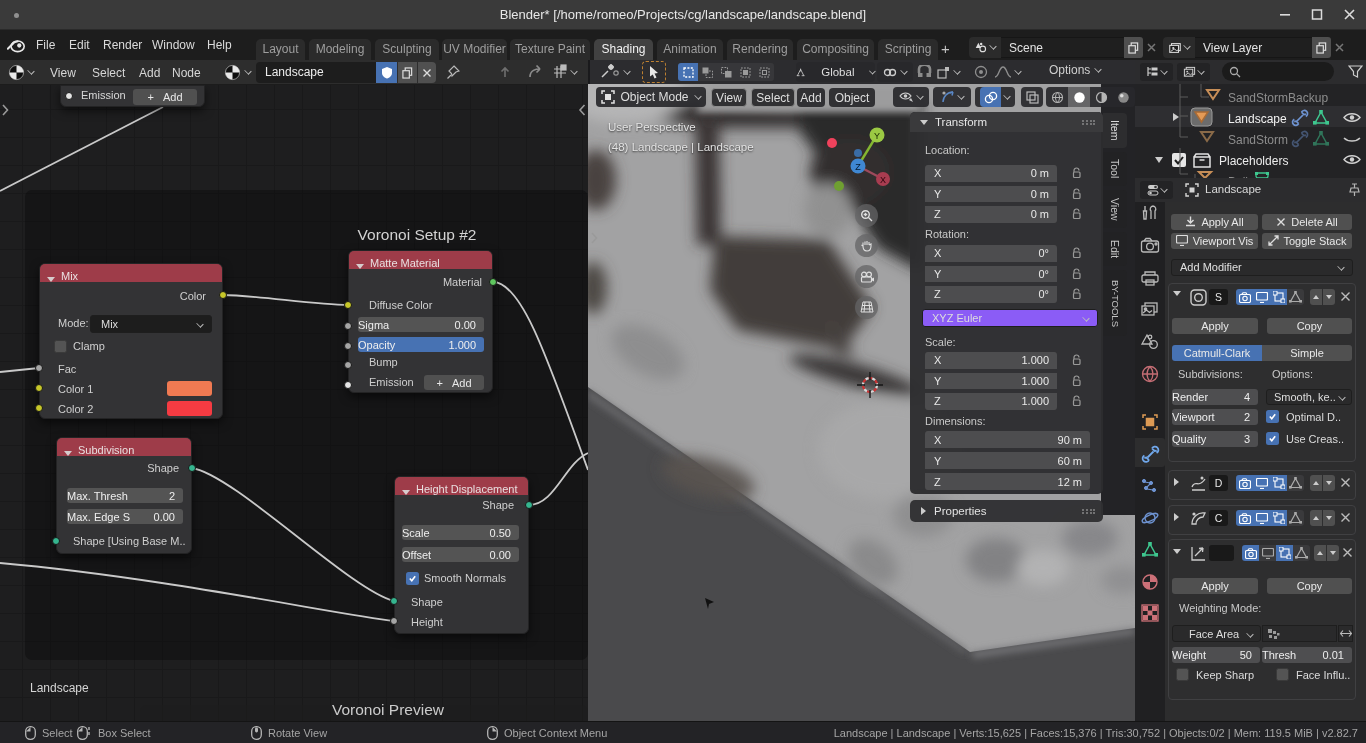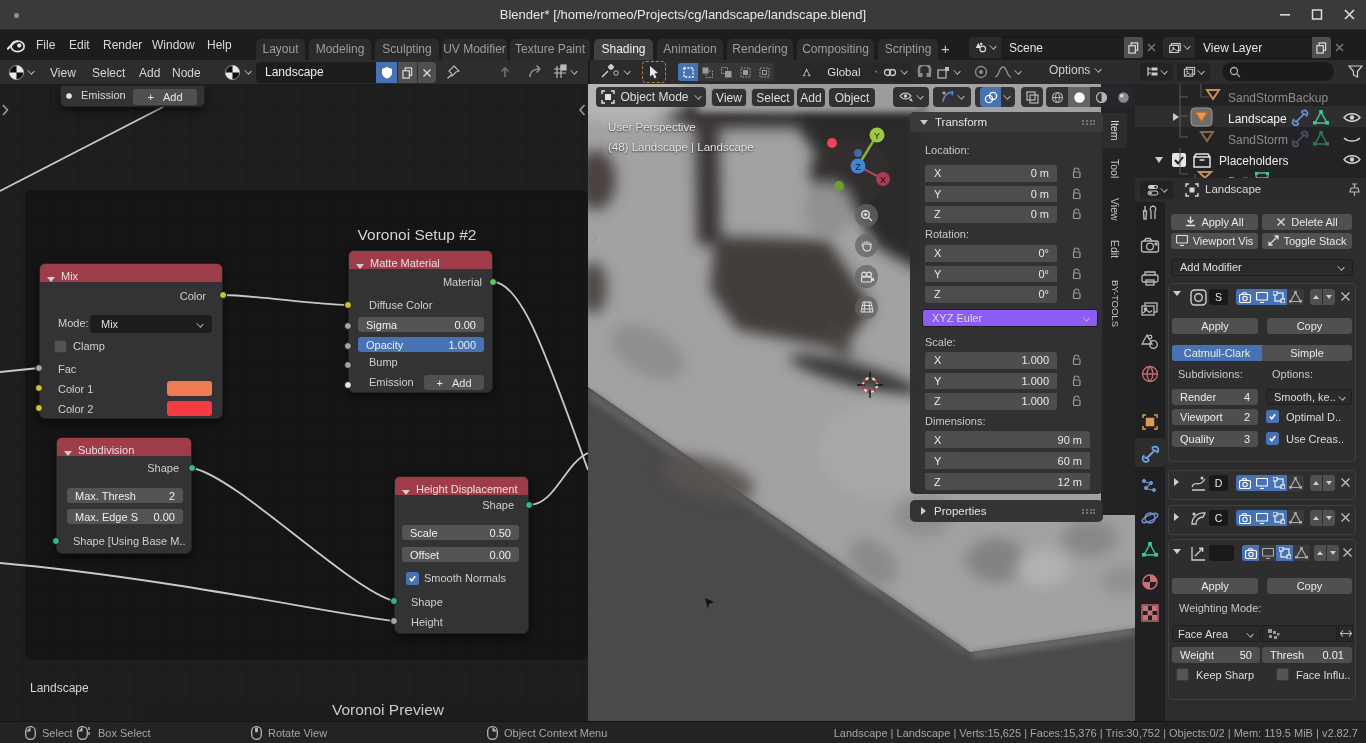--- a/index.html
+++ b/index.html
@@ -2,21 +2,21 @@
 <html><head><meta charset="utf-8">
 <style>
 *{margin:0;padding:0;box-sizing:border-box}
 html,body{width:1366px;height:743px;overflow:hidden;background:#1d1d1d;font-family:"Liberation Sans",sans-serif}
 #app{position:relative;width:1366px;height:743px}
 .abs{position:absolute}
 .flex{display:flex;align-items:center}
 .chev{width:6px;height:6px;border-right:1.4px solid #bdbdbd;border-bottom:1.4px solid #bdbdbd;transform:rotate(45deg) scaleY(.75);margin-top:-3px}
 .btn{position:absolute;background:#505050;border-radius:3px;color:#e8e8e8;font-size:11px;display:flex;align-items:center;justify-content:center;white-space:nowrap}
 .slider{position:absolute;background:#545454;border-radius:3px;color:#eee;font-size:11px;display:flex;align-items:center;white-space:nowrap}
-.slider .lab{flex:1;padding-left:8px}
+.slider .lab{flex:1;}
 .slider .val{padding-right:8px}
 .ddark{position:absolute;background:#282828;border:1px solid #1e1e1e;border-radius:3px;color:#ddd;font-size:11px;display:flex;align-items:center}
 .sock{position:absolute;width:8px;height:8px;border-radius:50%;border:1px solid #171717}
 .nodehead{position:absolute;left:0;top:0;right:0;height:18px;background:#9e3c49;border-radius:5px 5px 0 0;display:flex;align-items:flex-end;color:#e9dfe0;font-size:11px}
 .tri{width:0;height:0;border-left:4px solid transparent;border-right:4px solid transparent;border-top:5px solid #d6cccd;margin:0 6px 0 7px}
 .node{position:absolute;background:#333335;border-radius:6px;box-shadow:0 4px 10px rgba(0,0,0,.55);border:1px solid #232324}
 .nlabel{position:absolute;color:#cfcfcf;font-size:11px}
 .vfield{position:absolute;background:#4d4d4f;border-radius:2.5px;color:#e9e9e9;font-size:11px;display:flex;align-items:center}
 .vfield .l{padding-left:9px;flex:1}
 .vfield .r{padding-right:8px}
@@ -367,21 +367,21 @@
               <rect x="3" y="3" width="5" height="5" fill="#9a9a9a"></rect>
             </svg>
           </div>
       <div class="flex" style="width:19px;height:18px;background:#37373a;border-radius:0 3px 3px 0;justify-content:center">
             <svg width="11" height="11" viewBox="0 0 11 11">
               <rect x="1" y="1" width="9" height="9" fill="none" stroke="#9a9a9a" stroke-dasharray="1.8 1.2"></rect>
               <rect x="3.5" y="3.5" width="4" height="4" fill="none" stroke="#9a9a9a"></rect>
             </svg>
           </div>
     </div>
-    <div class="pill" style="left:212px;top:2px;width:79px;height:20px;gap:16px">
+    <div class="pill" style="left:206px;top:2px;width:79px;height:20px;gap:16px">
           <svg width="13" height="13" viewBox="0 0 13 13">
             <path d="M2 11 L6.5 2 L11 11" fill="none" stroke="#ccc" stroke-width="1.2"></path>
             <path d="M1 11 h4 M8 11 h4 M6.5 1 v4" stroke="#ccc" stroke-width="1.2"></path>
           </svg>
           <span style="font-size:11.5px">Global</span>
           <div class="chev"></div>
         </div>
     <div class="pill" style="left:287px;top:2px;width:36px;height:20px;gap:4px">
           <svg width="14" height="13" viewBox="0 0 14 13">
             <circle cx="4.5" cy="6.5" r="3" fill="none" stroke="#ccc" stroke-width="1.3"></circle>
@@ -1099,21 +1099,21 @@
       </div>
   <div class="btn" style="left:192px;top:367px;width:12px;height:16px;border-radius:0 3px 3px 0">
         <div style="width:0;height:0;border-left:3.5px solid transparent;border-right:3.5px solid transparent;border-top:4.5px solid #ccc"></div>
       </div>
   <svg class="abs" style="left:207px;top:369px" width="11" height="11" viewBox="0 0 11 11">
         <path d="M1.5 1.5 l8 8 M9.5 1.5 l-8 8" stroke="#bbb" stroke-width="1.4"></path>
       </svg>
   <div class="btn" style="left:37px;top:400px;width:86px;height:16px">Apply</div>
   <div class="btn" style="left:132px;top:400px;width:85px;height:16px">Copy</div>
   <div class="plabel" style="left:44px;top:424px">Weighting Mode:</div>
-  <div class="ddark" style="left:37px;top:447px;width:89px;height:17px;padding-left:5px;background:#2a2a2b">Face Area<div class="chev" style="position:absolute;right:7px;top:8px"></div></div>
+  <div class="ddark" style="left:37px;top:447px;width:89px;height:17px;padding-left:16px;background:#2a2a2b">Face Area<div class="chev" style="position:absolute;right:7px;top:8px"></div></div>
   <div class="abs" style="left:127px;top:447px;width:75px;height:17px;background:#2a2a2b;border:1px solid #1e1e1e;border-radius:0">
         <svg style="position:absolute;left:5px;top:3px" width="12" height="11" viewBox="0 0 12 11">
           <g fill="#9a9a9a">
             <rect x="0" y="0" width="4" height="4"></rect>
             <rect x="5" y="2" width="3" height="3"></rect>
             <rect x="1" y="6" width="3" height="3"></rect>
             <rect x="6" y="7" width="3" height="3"></rect>
             <rect x="9" y="4" width="2.5" height="2.5"></rect>
           </g>
         </svg>

